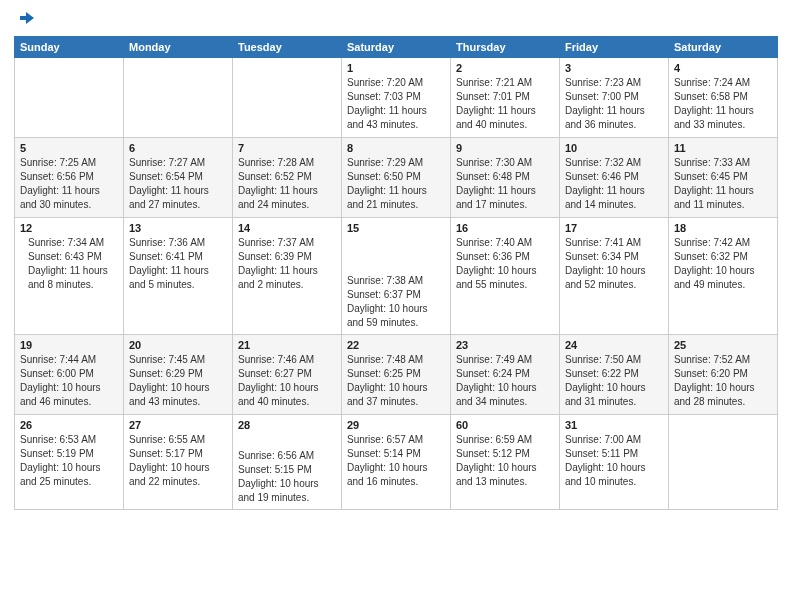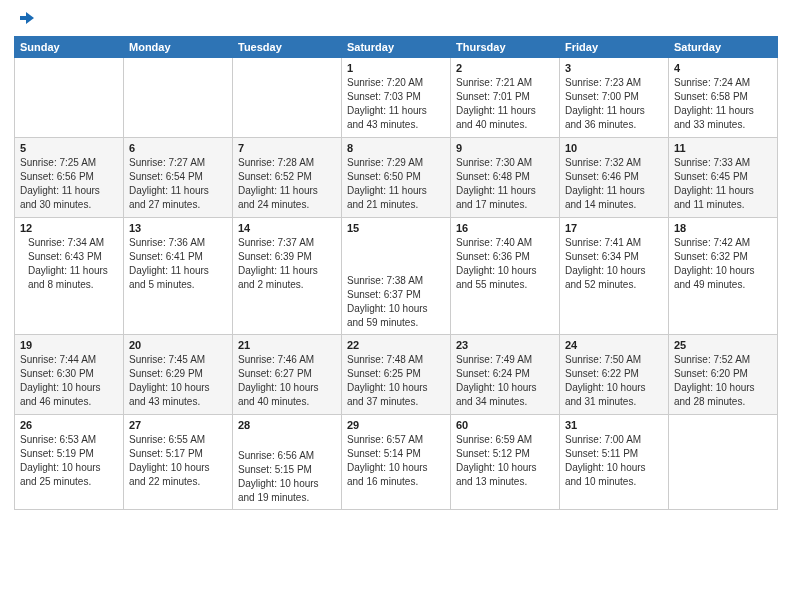--- a/index.html
+++ b/index.html
@@ -257,21 +257,21 @@
             <div class="day-info" style="white-space: pre-line;">Sunrise: 7:42 AM
 Sunset: 6:32 PM
 Daylight: 10 hours
 and 49 minutes.</div>
           </td>
         </tr>
         <tr>
           <td>
             <div class="day-number">19</div>
             <div class="day-info" style="white-space: pre-line;">Sunrise: 7:44 AM
-Sunset: 6:30 PM
+Sunset: 6:00 PM
 Daylight: 10 hours
 and 46 minutes.</div>
           </td>
           <td>
             <div class="day-number">20</div>
             <div class="day-info" style="white-space: pre-line;">Sunrise: 7:45 AM
 Sunset: 6:29 PM
 Daylight: 10 hours
 and 43 minutes.</div>
           </td>

